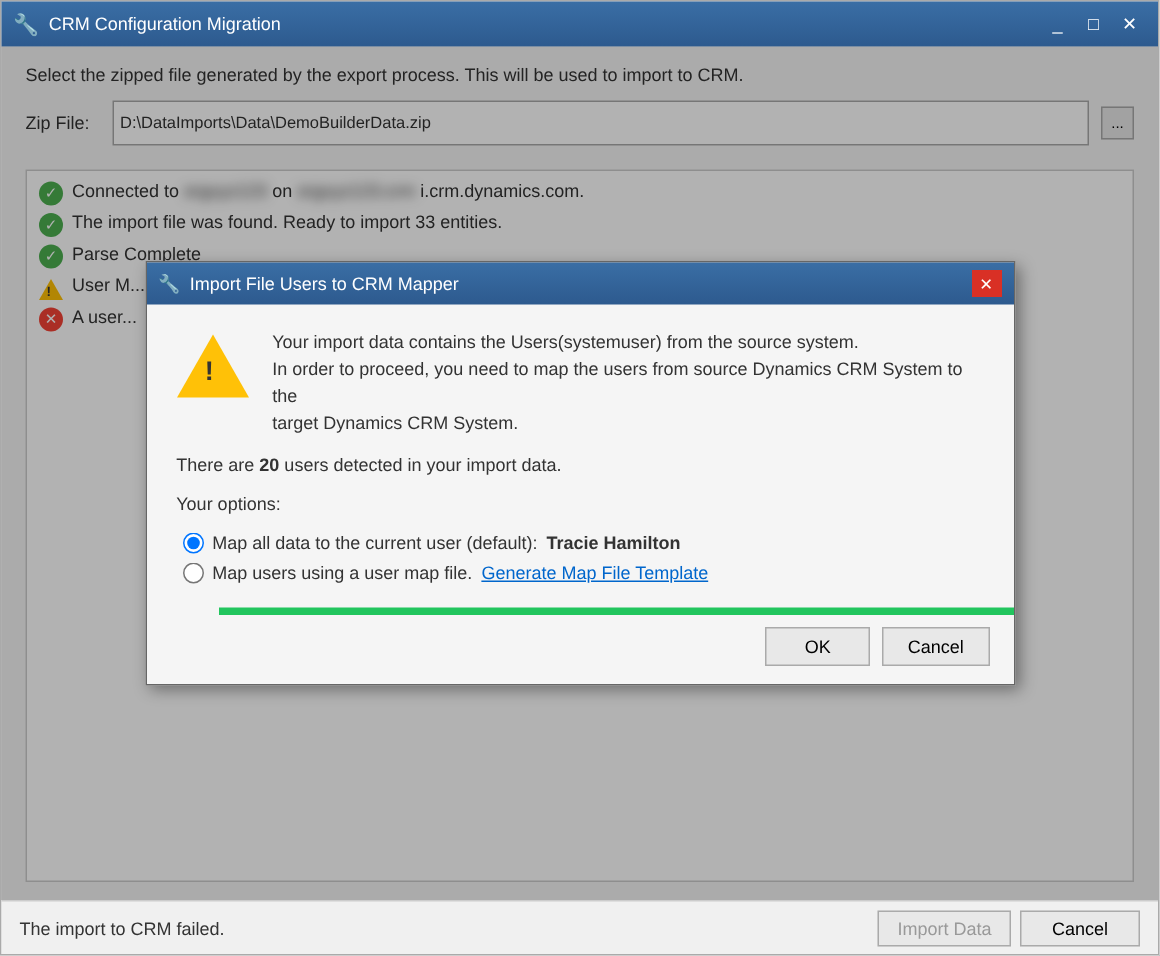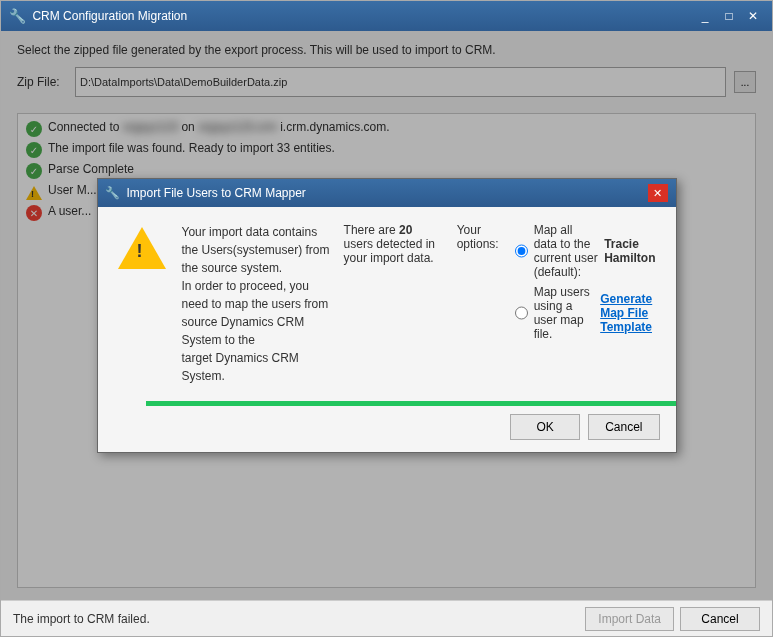--- a/index.html
+++ b/index.html
@@ -275,21 +275,21 @@
       cursor: pointer;
       font-size: 11px;
       display: flex;
       align-items: center;
       justify-content: center;
     }
 
     .modal-body {
       padding: 16px 20px 12px 20px;
       display: flex;
-      flex-direction: row;
+      flex-direction: column;
       gap: 12px;
     }
 
     .modal-warning-row {
       display: flex;
       gap: 16px;
       align-items: flex-start;
     }
 
     
@@ -362,21 +362,20 @@
 
     .bold-name {
       font-weight: bold;
     }
 
     .generate-link {
       color: #0066cc;
       text-decoration: underline;
       cursor: pointer;
       font-size: 12px;
-      font-weight: bold;
     }
 
     .modal-footer {
       display: flex;
       justify-content: flex-end;
       gap: 8px;
       padding: 8px 16px 12px;
       border-top: 5px solid #22c55e;
       margin-top: 4px;
       margin-left: 48px;

